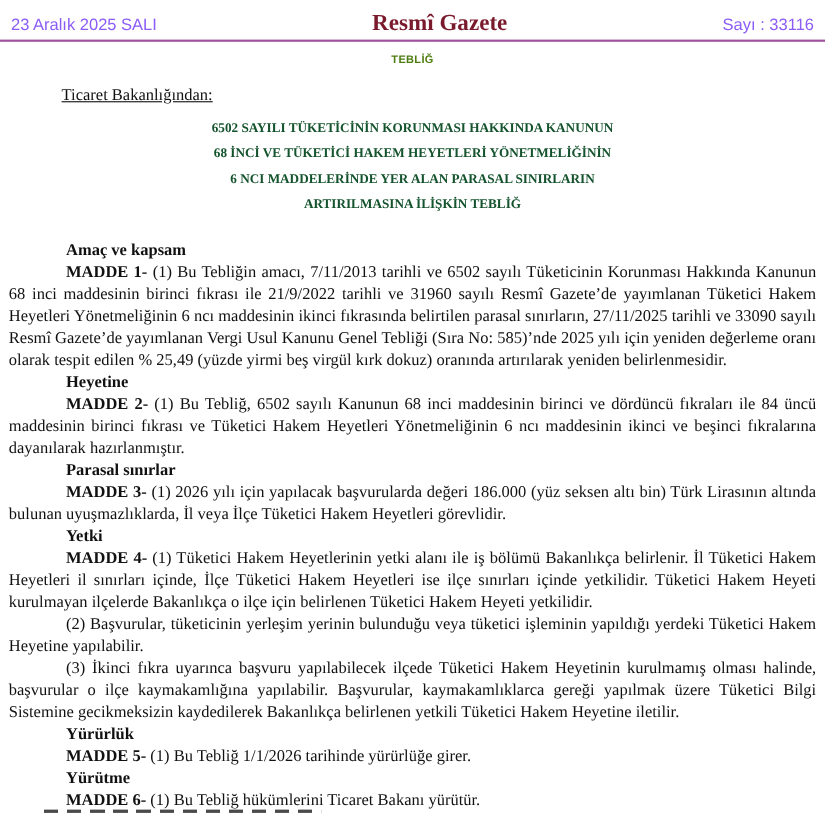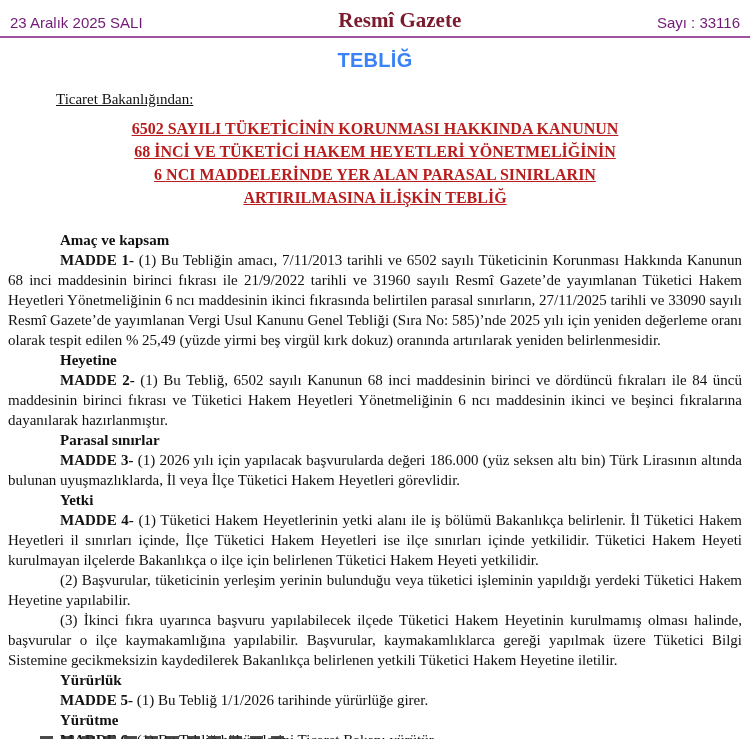--- a/index.html
+++ b/index.html
@@ -7,40 +7,39 @@
     width:750px;height:739px;background:#ffffff;overflow:hidden;position:relative;
     font-family:"Liberation Serif","DejaVu Serif",serif;color:#111;
     -webkit-font-smoothing:antialiased;
   }
   .header{
     display:flex;justify-content:space-between;align-items:flex-end;
     padding:9px 10px 0 10px;
   }
   .header .date,.header .issue{
     font-family:"Liberation Sans","DejaVu Sans",sans-serif;
-    font-size:15px;color:#701a75;line-height:17px;
+    font-size:15px;color:#8b5cf6;line-height:17px;
   }
   .header .gazette{
     font-family:"Liberation Serif","DejaVu Serif",serif;
     font-weight:bold;font-size:21px;color:#7a1b2d;line-height:22px;
   }
   .rule{height:2px;background:#a0519f;margin-top:5px;}
   .section-label{
     text-align:center;margin-top:11px;
     font-family:"Liberation Sans","DejaVu Sans",sans-serif;
-    font-weight:bold;font-size:20px;color:#3b82f6;letter-spacing:.3px;
+    font-weight:bold;font-size:10px;color:#4d7c0f;letter-spacing:.3px;
   }
   .content{margin:0 8px;font-size:15px;line-height:20px;}
   .issuer{
     margin:19px 0 0 48px;text-decoration:underline;font-size:15px;line-height:17px;
   }
   .doc-title{
-    margin-top:9px;text-align:center;font-weight:bold;font-size:16px;line-height:23px;
-    color:#b91c1c;
-    text-decoration:underline;
+    margin-top:9px;text-align:center;font-weight:bold;font-size:12px;line-height:23px;
+    color:#14532d;
   }
   .doc-body{margin-top:21px;}
   .doc-body p{margin:0;}
   .sec-heading{font-weight:bold;text-indent:52px;}
   .para{text-align:justify;text-indent:52px;}
   .para b{font-weight:bold;}
   .clipped-sliver{
     position:absolute;left:40px;bottom:0;width:252px;height:3px;opacity:.85;
     background:repeating-linear-gradient(90deg,#2a2a2a 0 13px,transparent 13px 21px);
   }

